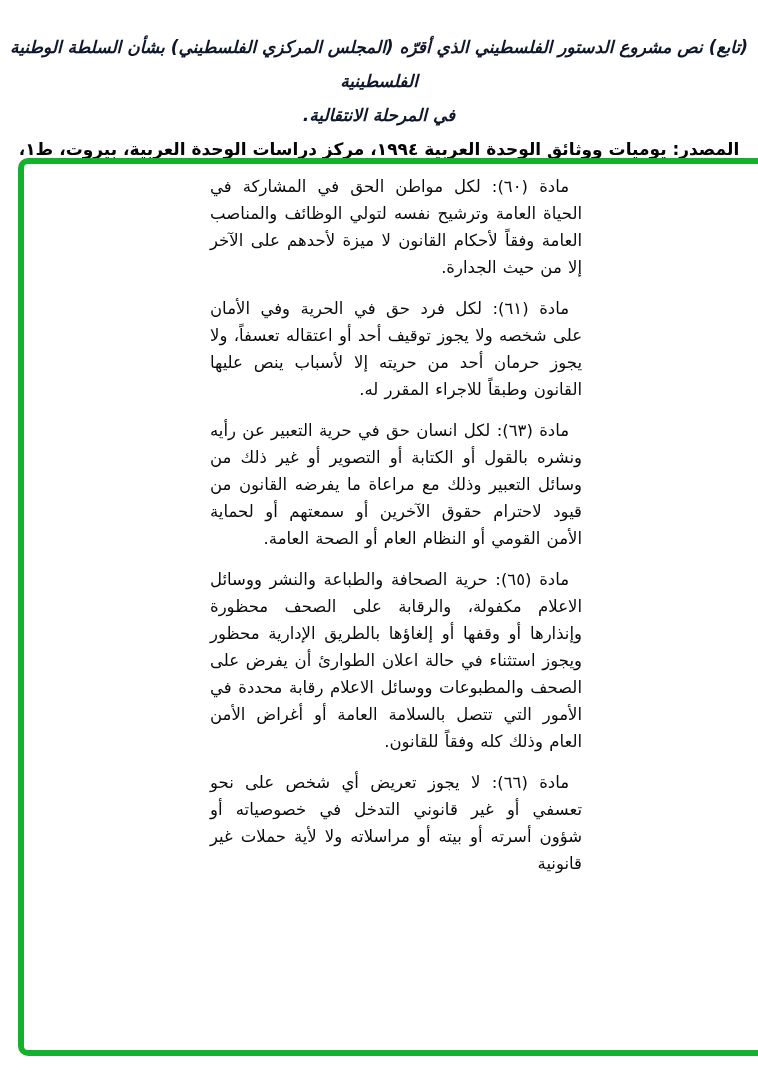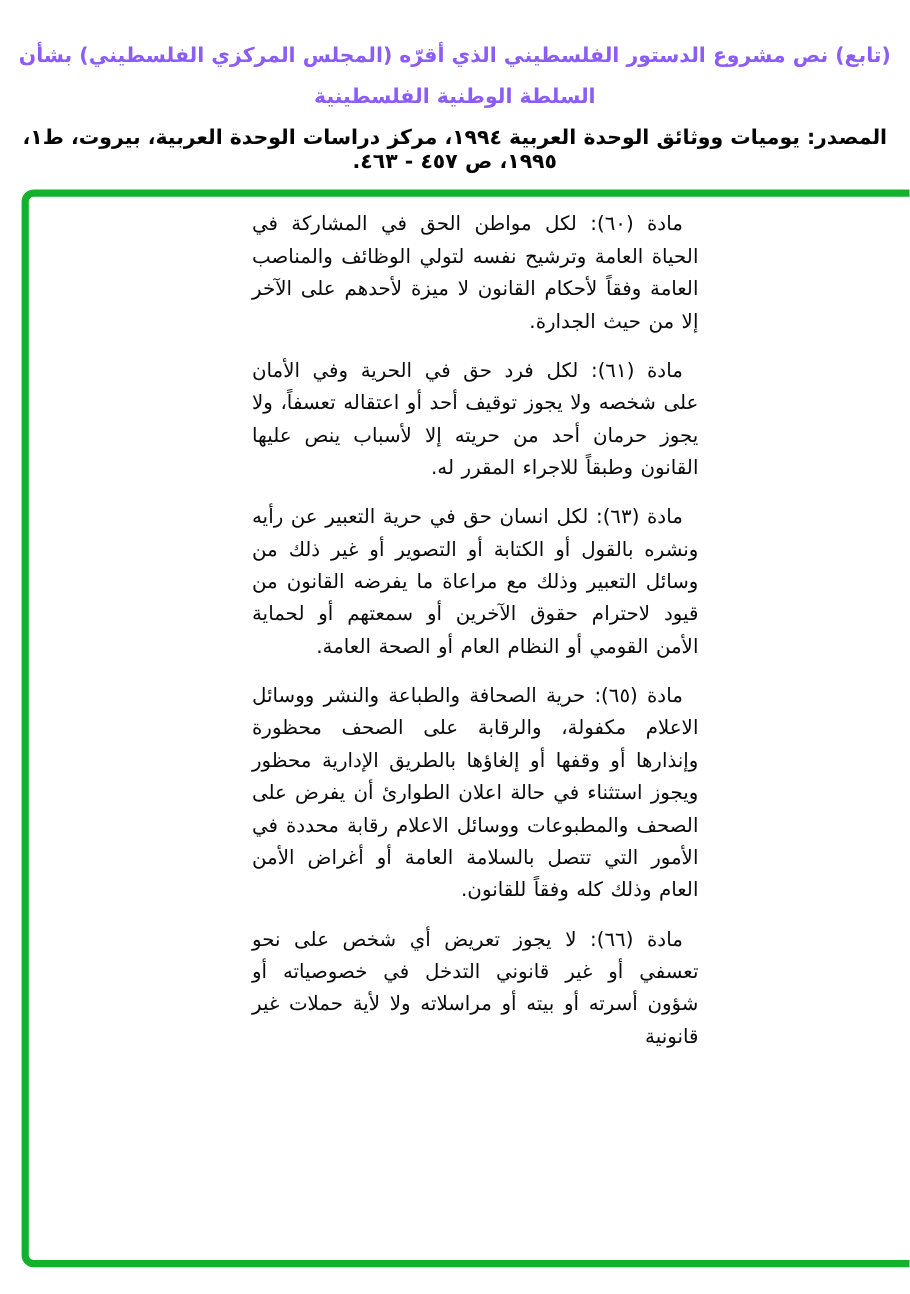--- a/index.html
+++ b/index.html
@@ -20,22 +20,23 @@
   }
   .header {
     padding-top: 30px;
     text-align: center;
     color: #000000;
   }
   .title-line {
     font-weight: 700;
     font-size: 17px;
     line-height: 34px;
-    color: #8b5cf6;
+    color: #0f172a;
     letter-spacing: 0;
+    font-style: italic;
   }
   .source-line {
     margin-top: 7px;
     font-weight: 700;
     font-size: 17px;
     line-height: 20px;
     color: #050505;
   }
   .frame {
     position: absolute;
@@ -67,20 +68,21 @@
     word-spacing: 1px;
   }
 </style>
 </head>
 <body>
 
 <div class="page">
 
   <div class="header">
     <div class="title-line">(تابع) نص مشروع الدستور الفلسطيني الذي أقرّه (المجلس المركزي الفلسطيني) بشأن السلطة الوطنية الفلسطينية</div>
+    <div class="title-line">في المرحلة الانتقالية.</div>
     <div class="source-line">المصدر: يوميات ووثائق الوحدة العربية ١٩٩٤، مركز دراسات الوحدة العربية، بيروت، ط١، ١٩٩٥، ص ٤٥٧ - ٤٦٣.</div>
   </div>
 
   <div class="frame">
     <div class="articles-column">
 
       <p class="article"><span>مادة (٦٠):</span> <span>لكل مواطن الحق في المشاركة في الحياة العامة وترشيح نفسه لتولي الوظائف والمناصب العامة وفقاً لأحكام القانون لا ميزة لأحدهم على الآخر إلا من حيث الجدارة.</span></p>
 
       <p class="article"><span>مادة (٦١):</span> <span>لكل فرد حق في الحرية وفي الأمان على شخصه ولا يجوز توقيف أحد أو اعتقاله تعسفاً، ولا يجوز حرمان أحد من حريته إلا لأسباب ينص عليها القانون وطبقاً للاجراء المقرر له.</span></p>
 

